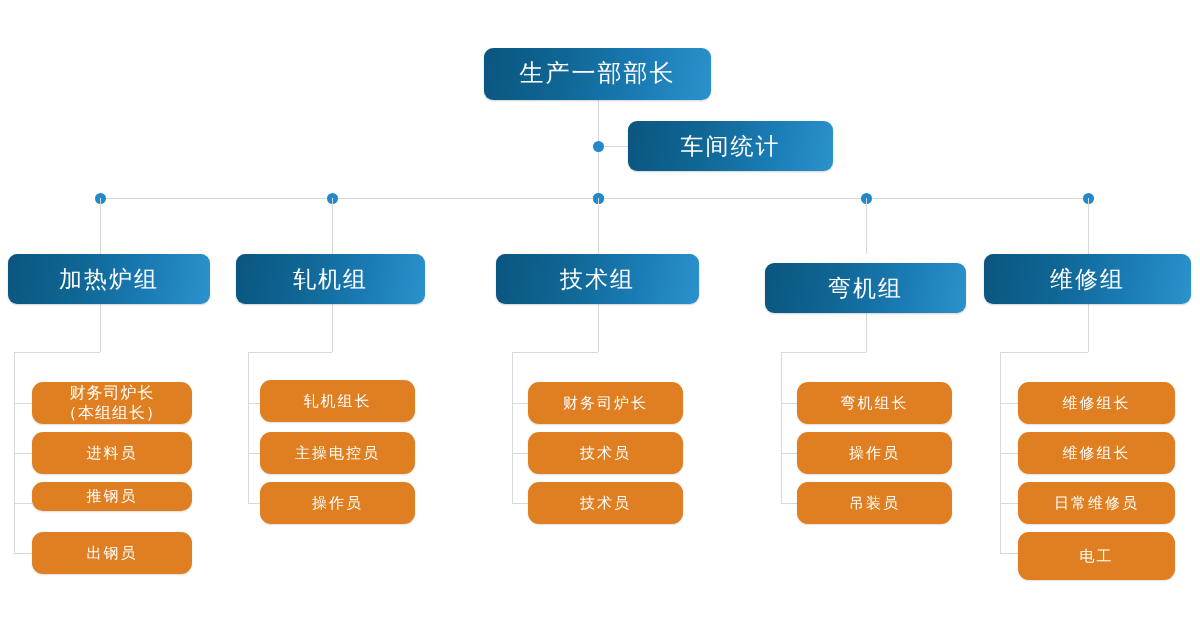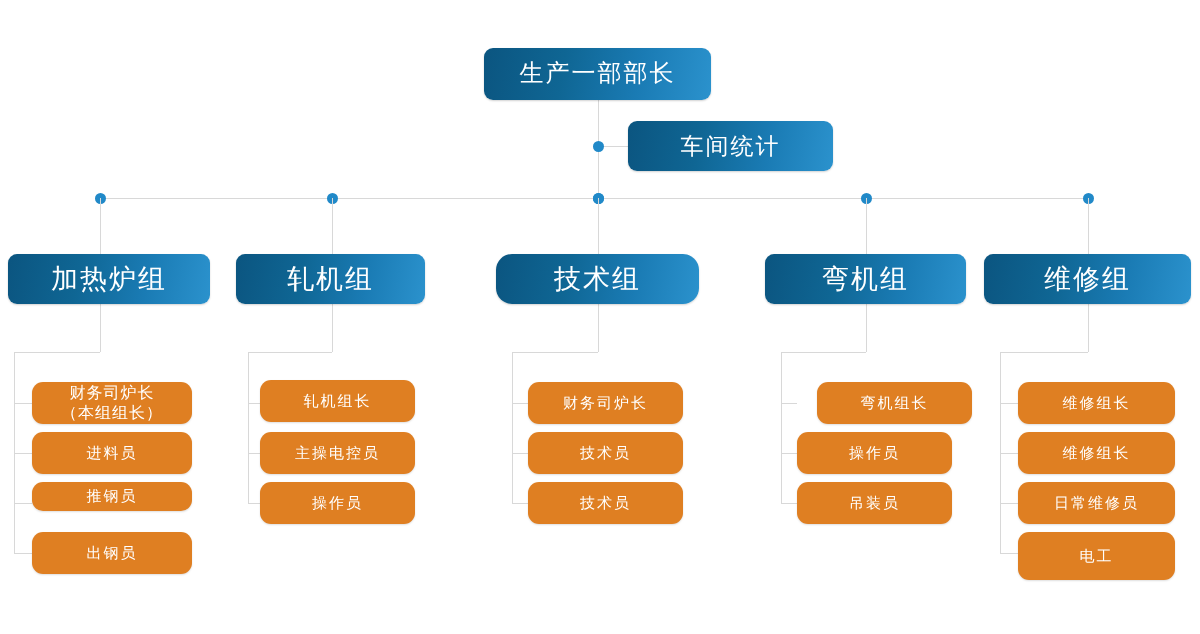--- a/index.html
+++ b/index.html
@@ -36,21 +36,21 @@
     justify-content:center;
     text-align:center;
     color:#ffffff;
     line-height:1.22;
     white-space:pre-line;
     letter-spacing:2px;
   }
   .node.blue{
     background:linear-gradient(100deg,#0b5580 0%,#0f6694 35%,#1a7bb4 68%,#2b92cd 100%);
     border-radius:9px;
-    font-size:27px;
+    font-size:23px;
     box-shadow:0 1px 2px rgba(0,0,0,.18);
   }
   .node.blue.root{font-size:24px;}
   .node.blue.staff{font-size:23px;}
   .node.orange{
     background:#df7f22;
     border-radius:11px;
     font-size:15px;
     letter-spacing:2px;
     box-shadow:0 1px 2px rgba(0,0,0,.13);
@@ -120,26 +120,26 @@
       <div class="node blue group" style="left: 8px; top: 254px; width: 202px; height: 50px;">加热炉组</div>
       <div class="node orange two-line" style="left: 32px; top: 382px; width: 160px; height: 42px;">财务司炉长
 （本组组长）</div>
       <div class="node orange" style="left: 32px; top: 432px; width: 160px; height: 42px; text-align: center;">进料员</div>
       <div class="node orange" style="left: 32px; top: 482px; width: 160px; height: 29px;">推钢员</div>
       <div class="node orange" style="left: 32px; top: 532px; width: 160px; height: 42px;">出钢员</div>
       <div class="node blue group" style="left: 236px; top: 254px; width: 189px; height: 50px;">轧机组</div>
       <div class="node orange" style="left: 260px; top: 380px; width: 155px; height: 42px;">轧机组长</div>
       <div class="node orange" style="left: 260px; top: 432px; width: 155px; height: 42px;">主操电控员</div>
       <div class="node orange" style="left: 260px; top: 482px; width: 155px; height: 42px;">操作员</div>
-      <div class="node blue group" style="left: 496px; top: 254px; width: 203px; height: 50px; border-radius: 16px;">技术组</div>
+      <div class="node blue group" style="left: 496px; top: 254px; width: 203px; height: 50px;">技术组</div>
       <div class="node orange" style="left: 528px; top: 382px; width: 155px; height: 42px;">财务司炉长</div>
       <div class="node orange" style="left: 528px; top: 432px; width: 155px; height: 42px;">技术员</div>
       <div class="node orange" style="left: 528px; top: 482px; width: 155px; height: 42px;">技术员</div>
-      <div class="node blue group" style="left: 765px; top: 254px; width: 201px; height: 50px;">弯机组</div>
-      <div class="node orange" style="left: 797px; top: 382px; width: 155px; height: 42px; margin-left: 20px;">弯机组长</div>
+      <div class="node blue group" style="left: 765px; top: 263px; width: 201px; height: 50px;">弯机组</div>
+      <div class="node orange" style="left: 797px; top: 382px; width: 155px; height: 42px;">弯机组长</div>
       <div class="node orange" style="left: 797px; top: 432px; width: 155px; height: 42px;">操作员</div>
       <div class="node orange" style="left: 797px; top: 482px; width: 155px; height: 42px;">吊装员</div>
       <div class="node blue group" style="left: 984px; top: 254px; width: 207px; height: 50px;">维修组</div>
       <div class="node orange" style="left: 1018px; top: 382px; width: 157px; height: 42px;">维修组长</div>
       <div class="node orange" style="left: 1018px; top: 432px; width: 157px; height: 42px;">维修组长</div>
       <div class="node orange" style="left: 1018px; top: 482px; width: 157px; height: 42px;">日常维修员</div>
       <div class="node orange" style="left: 1018px; top: 532px; width: 157px; height: 48px;">电工</div>
     </div>
 
 </div>

